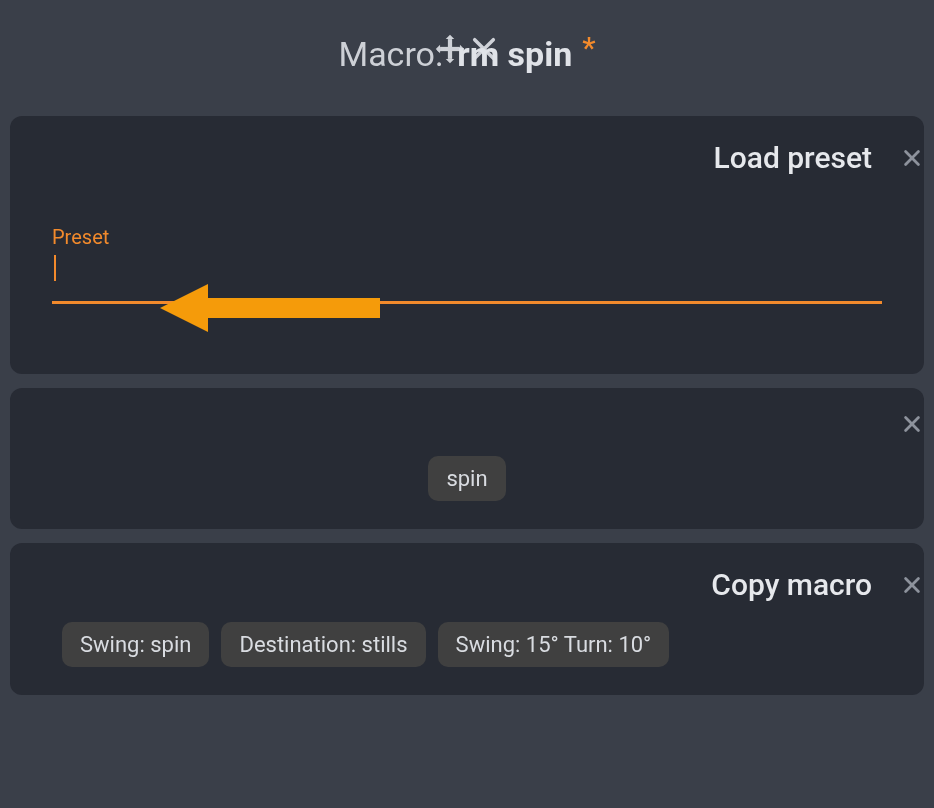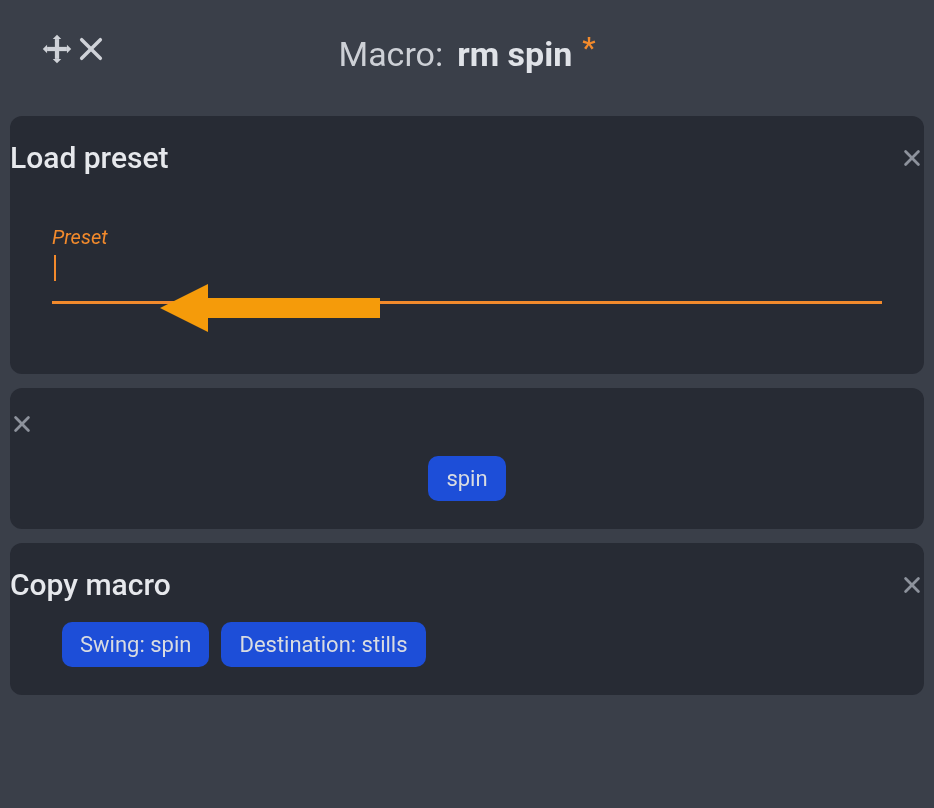--- a/index.html
+++ b/index.html
@@ -8,21 +8,21 @@
     height: 808px;
     background: #3a3f49;
     font-family: -apple-system, BlinkMacSystemFont, "Segoe UI", Roboto, Arial, sans-serif;
     color: #d8dbe0;
     overflow: hidden;
     position: relative;
   }
   .window-header {
     display: flex;
     align-items: center;
-    justify-content: flex-start;
+    justify-content: center;
     padding: 22px 40px 40px 40px;
     height: 116px;
     text-decoration: underline;
   }
   .move-icon {
     width: 34px;
     height: 34px;
     display: flex;
     align-items: center;
     justify-content: center;
@@ -67,22 +67,22 @@
   }
   .card {
     background: #272b34;
     border-radius: 12px;
     margin-bottom: 14px;
     padding: 24px 0 28px 0;
   }
   .card-header {
     display: flex;
     align-items: center;
-    justify-content: space-between;
-    gap: 20px;
+    justify-content: flex-end;
+    gap: 28px;
     margin-bottom: 20px;
   }
   .card-title {
     font-size: 30px;
     font-weight: 500;
     color: #e6e8ec;
   }
   .card-close {
     width: 24px;
     height: 24px;
@@ -98,21 +98,20 @@
   }
   .input-group {
     margin: 50px 42px 0 42px;
     position: relative;
   }
   .input-label {
     font-size: 20px;
     color: #f28a2c;
     margin-bottom: 6px;
     display: block;
-    font-style: italic;
   }
   .preset-input {
     width: 100%;
     background: transparent;
     border: none;
     border-bottom: 3px solid #f28a2c;
     font-size: 24px;
     color: #e6e8ec;
     padding: 6px 0 12px 0;
     outline: none;
@@ -139,21 +138,21 @@
     gap: 12px;
     margin-top: 8px;
     flex-wrap: wrap;
     padding: 0 30px;
   }
   .chip-row.left {
     justify-content: flex-start;
     padding-left: 52px;
   }
   .chip {
-    background: #1d4ed8;
+    background: #404040;
     color: #d9dce1;
     font-size: 22px;
     padding: 10px 18px;
     border-radius: 10px;
     white-space: nowrap;
   }
 
   
   .card.partial {
     margin-bottom: 0;
@@ -228,20 +227,21 @@
       <div class="card-close">
         <svg width="22" height="22" viewBox="0 0 24 24">
           <line x1="5" y1="5" x2="19" y2="19" stroke="#8d929c" stroke-width="3" stroke-linecap="round"></line>
           <line x1="19" y1="5" x2="5" y2="19" stroke="#8d929c" stroke-width="3" stroke-linecap="round"></line>
         </svg>
       </div>
     </div>
     <div class="chip-row left">
       <div class="chip">Swing: spin</div>
       <div class="chip">Destination: stills</div>
+      <div class="chip">Swing: 15°  Turn: 10°</div>
     </div>
   </div>
 
 </div>
 
 <svg class="arrow-annotation" width="230" height="70">
   <polygon points="0,30 48,6 48,20 220,20 220,40 48,40 48,54" fill="#f59b0a"></polygon>
 </svg>
 
 </body></html>

